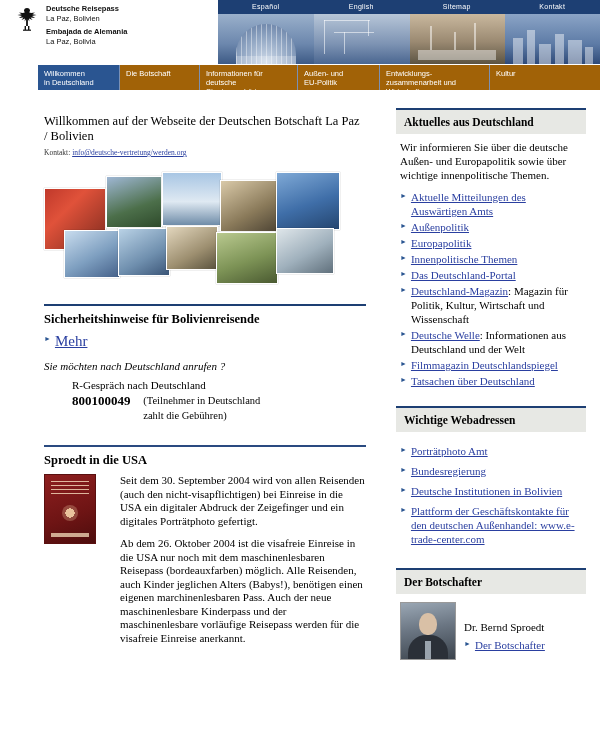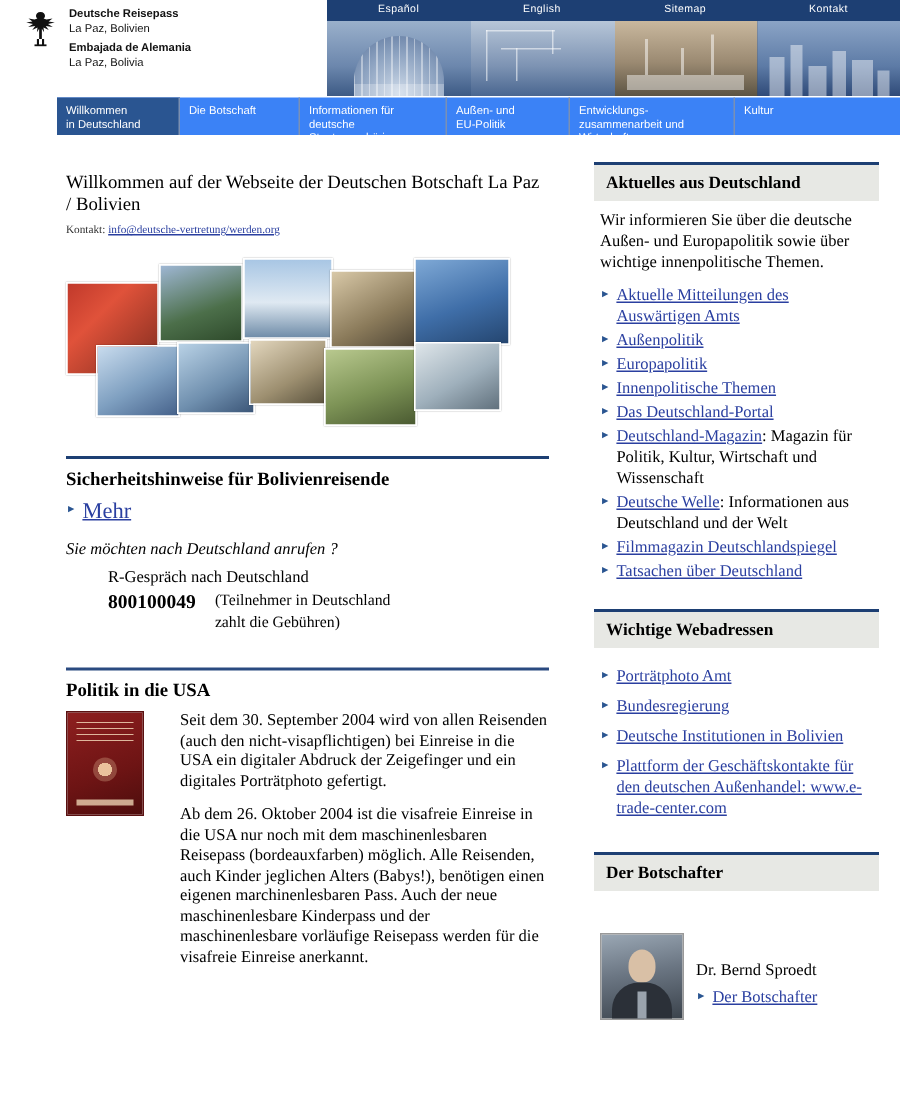--- a/index.html
+++ b/index.html
@@ -114,21 +114,21 @@
   .hull { position:absolute; left: 8px; bottom: 4px; width: 78px; height: 10px; background: rgba(255,255,255,.45); }
   .mast { position:absolute; background: rgba(255,255,255,.5); }
   .m1 { left: 20px; bottom: 14px; width: 2px; height: 24px; }
   .m2 { left: 44px; bottom: 14px; width: 2px; height: 18px; }
   .m3 { left: 64px; bottom: 14px; width: 2px; height: 27px; }
 
   .navbar {
     position: absolute;
     left: 38px; top: 64px;
     width: 562px; height: 26px;
-    background: #3b82f6;
+    background: #a16207;
     display: flex;
     border-top: 1px solid #ffffff;
   }
   .navitem {
     color: #ffffff;
     font-family: "Liberation Sans", sans-serif;
     font-size: 7.5px;
     line-height: 9px;
     padding: 4px 6px 0 6px;
     text-decoration: none;
@@ -317,21 +317,20 @@
   .box-body p { margin: 0 0 8px 0; }
   .box-body .bullet-row { margin: 2px 0; }
   .box-body a { color: #2a3fa0; text-decoration: underline; }
   .plain { color: #000; }
 
   .amb {
     display: flex;
     gap: 8px;
     padding: 8px 4px 4px 4px;
     align-items: flex-start;
-    margin-top: 20px;
   }
   .amb-photo {
     width: 56px; height: 58px;
     background: linear-gradient(170deg,#9aa7b4 0%, #6b7683 45%, #3b434c 100%);
     border: 1px solid #999;
     position: relative;
     flex: 0 0 auto;
   }
   .amb-photo .head {
     position: absolute;
@@ -472,21 +471,21 @@
       <div>
         <span class="rnum">800100049</span>
         <span class="rnote">
           <span>(Teilnehmer in Deutschland</span><br>
           <span>zahlt die Gebühren)</span>
         </span>
       </div>
     </div>
 
     <div class="rule thin" style="margin-top:22px"></div>
-    <h2 class="sec">Politik in die USA</h2>
+    <h2 class="sec">Sproedt in die USA</h2>
 
     <div class="usa-body">
       <div class="passport">
         <div class="inner"></div>
         <div class="eagle"></div>
         <div class="foot"></div>
       </div>
       <div class="usa-text">
         <p>Seit dem 30. September 2004 wird von allen Reisenden (auch den nicht-visapflichtigen) bei Einreise in die USA ein digitaler Abdruck der Zeigefinger und ein digitales Porträtphoto gefertigt.</p>
         <p>Ab dem 26. Oktober 2004 ist die visafreie Einreise in die USA nur noch mit dem maschinenlesbaren Reisepass (bordeauxfarben) möglich. Alle Reisenden, auch Kinder jeglichen Alters (Babys!), benötigen einen eigenen marchinenlesbaren Pass. Auch der neue maschinenlesbare Kinderpass und der maschinenlesbare vorläufige Reisepass werden für die visafreie Einreise anerkannt.</p>

